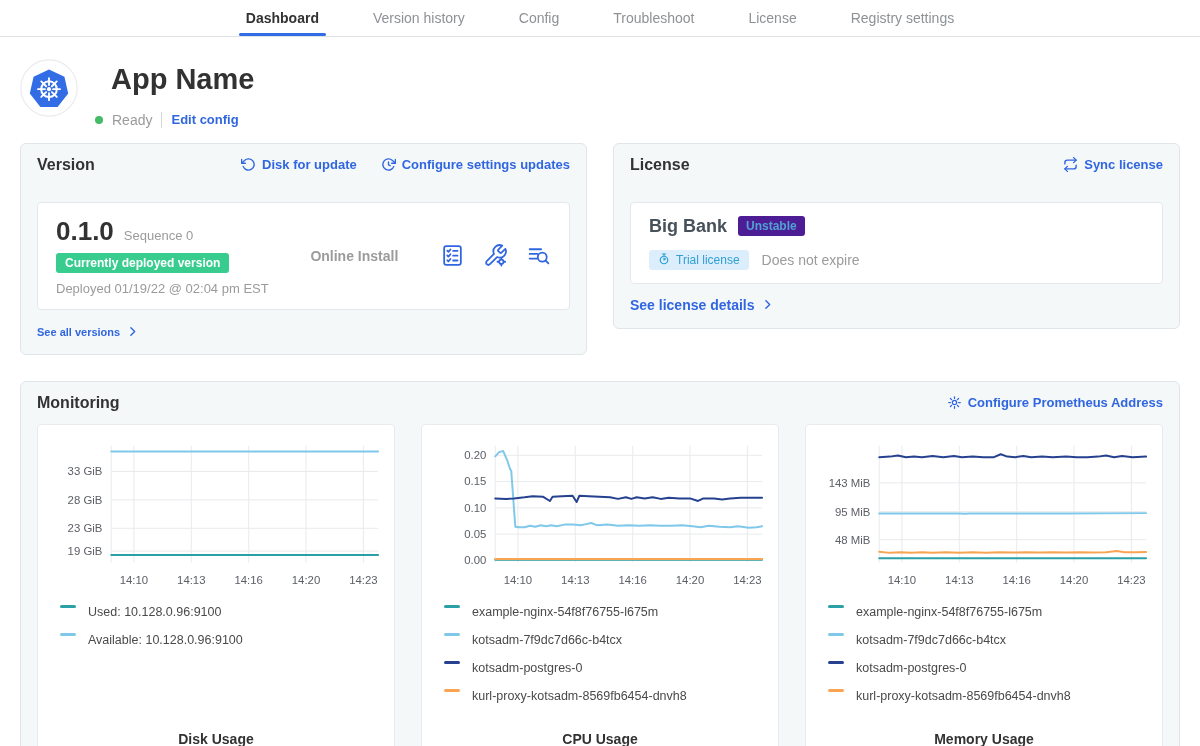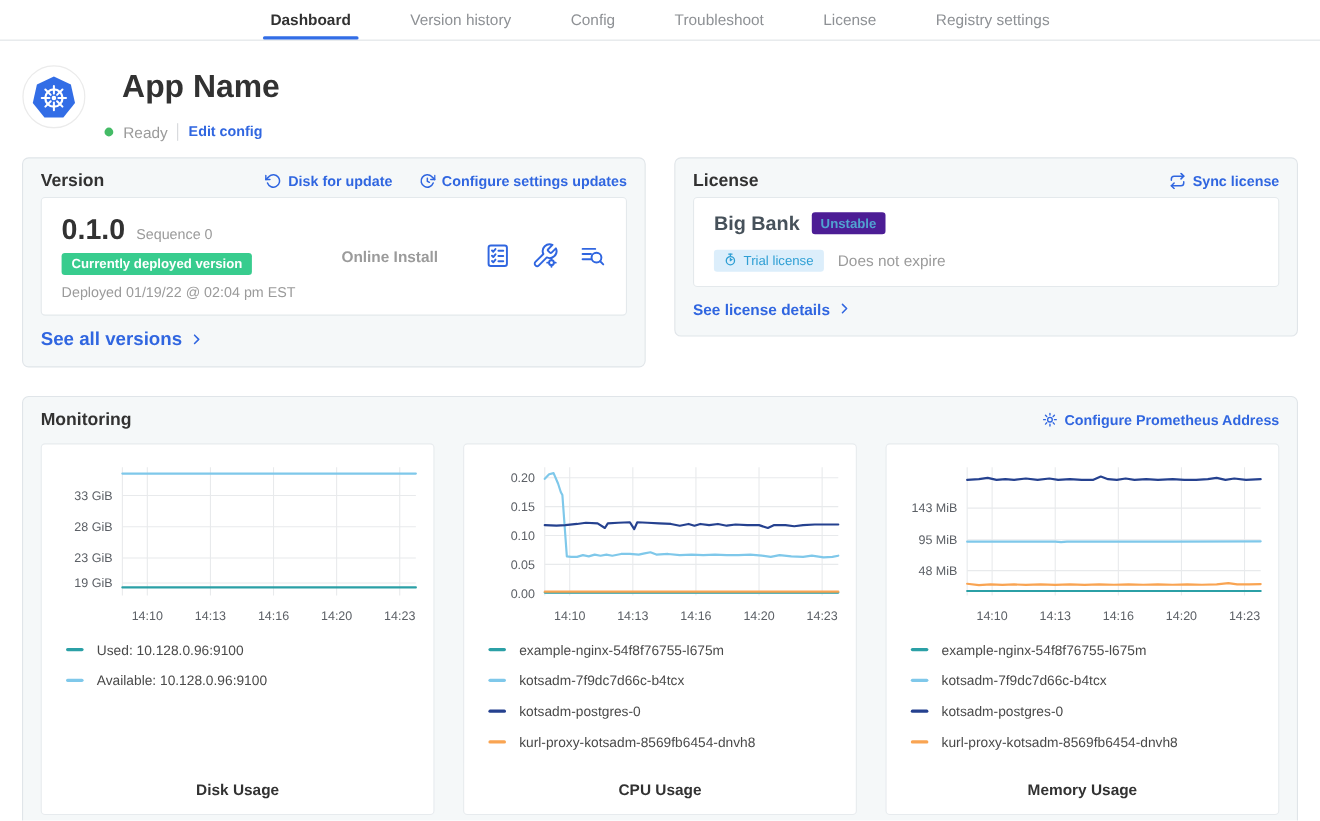--- a/index.html
+++ b/index.html
@@ -28,21 +28,21 @@
   .blue-link{display:inline-flex;align-items:center;gap:6px;color:#3066e0;
     font-size:13px;font-weight:700;cursor:pointer;text-decoration:none;white-space:nowrap;}
 
   
   .top-row{display:flex;gap:26px;margin-top:15px;align-items:flex-start;}
   .card{background:#f5f8f9;border:1px solid #e0e5e9;border-radius:6px;padding:12px 16px 14px;}
   .version-card,.license-card{flex:1;}
   .card-head{display:flex;justify-content:space-between;align-items:center;}
   .card-title{margin:0;font-size:16px;font-weight:700;color:#323232;}
   .head-actions{display:flex;gap:24px;align-items:center;}
-  .inner-card{background:#fff;border:1px solid #e4e9ec;border-radius:4px;margin-top:5px;padding:13px 18px;}
+  .inner-card{background:#fff;border:1px solid #e4e9ec;border-radius:4px;margin-top:28px;padding:13px 18px;}
 
   
   .version-inner{display:flex;justify-content:space-between;align-items:center;}
   .vnum-row{display:flex;align-items:baseline;gap:10px;}
   .vnum{font-size:26px;font-weight:700;color:#323232;}
   .vseq{font-size:13px;color:#9b9b9b;}
   .deploy-badge{display:inline-block;background:#38cc8e;color:#fff;font-size:12px;font-weight:700;
     padding:3px 9px;border-radius:3px;margin:6px 0 8px;}
   .deployed-at{font-size:13px;color:#9b9b9b;}
   .install-type{color:#9b9b9b;font-weight:700;font-size:14px;}
@@ -60,21 +60,21 @@
     font-size:12px;font-weight:400;padding:3px 9px;border-radius:3px;}
   .expiry{color:#9b9b9b;font-size:14px;}
 
   
   .monitoring-card{margin-top:26px;height:420px;}
   .charts-row{display:flex;gap:26px;margin-top:12px;}
   .chart-card{flex:1;background:#fff;border:1px solid #e7ebee;border-radius:4px;
     padding:10px 10px 12px;display:flex;flex-direction:column;height:338px;}
   .chart-svg{display:block;width:100%;flex:none;}
   .legend{margin:8px 0 0 12px;display:flex;flex-direction:column;gap:14px;}
-  .legend-item{display:flex;align-items:center;gap:12px;}
+  .legend-item{display:flex;align-items:flex-start;gap:12px;}
   .swatch{width:16px;height:3px;border-radius:2px;flex:none;}
   .legend-label{font-size:12.5px;color:#4a4a4a;}
   .chart-title{margin-top:auto;text-align:center;font-weight:700;font-size:14px;color:#323232;padding-bottom:2px;}
 
   .icon{display:inline-flex;flex:none;}
   svg{display:block;}
 </style>
 </head>
 <body>
 
@@ -182,21 +182,21 @@
                 <line x1="3.5" y1="10.5" x2="10.8" y2="10.5"></line>
                 <line x1="3.5" y1="15" x2="10.8" y2="15"></line>
               <circle cx="15.6" cy="13.6" r="4.3"></circle>
                 <line x1="18.8" y1="16.8" x2="21.5" y2="19.5"></line>
             </svg>
           </span>
         </div>
       </div>
 
       <div class="see-link">
-        <a class="blue-link" style="font-size:17px;">
+        <a class="blue-link" style="font-size:11px;">
           <span>See all versions</span>
           <span class="icon">
             <svg width="13" height="13" viewBox="0 0 24 24" fill="none" stroke="#3066e0" stroke-width="2.6" stroke-linecap="round" stroke-linejoin="round">
                 <polyline points="9 5 16 12 9 19"></polyline>
               </svg>
           </span>
         </a>
       </div>
     </section>
 

